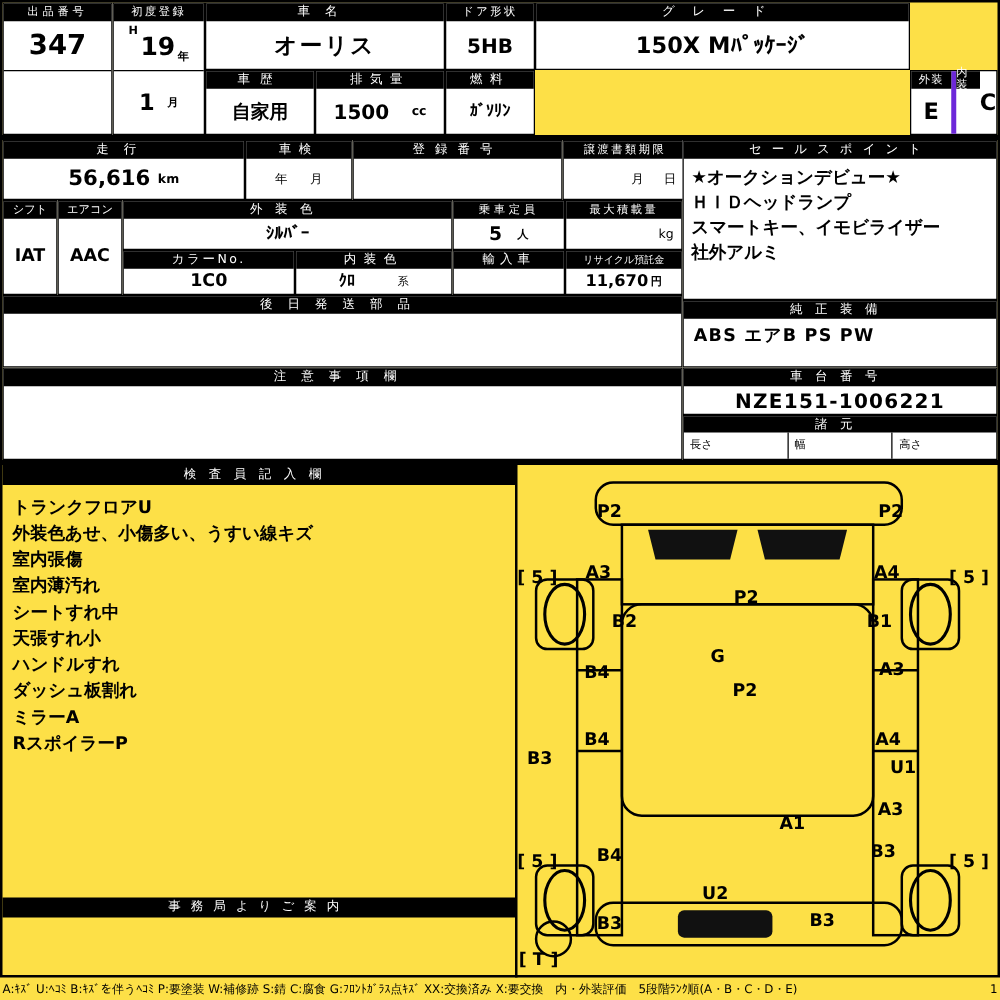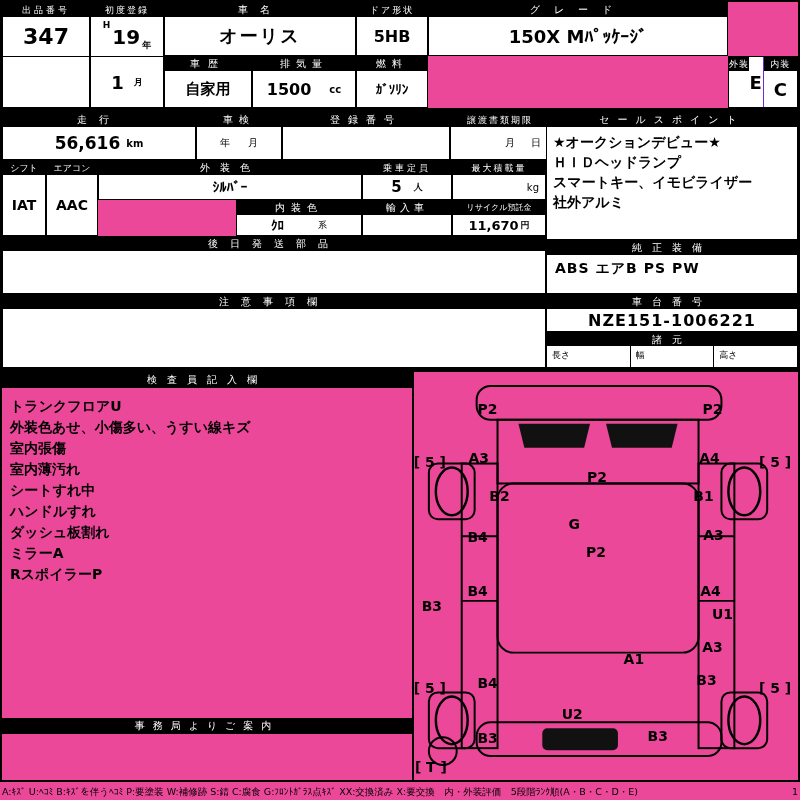--- a/index.html
+++ b/index.html
@@ -1,18 +1,18 @@
 <!DOCTYPE html>
 <html><head>
 <meta charset="utf-8">
 <style>
   html,body{margin:0;padding:0;}
   body{width:800px;height:800px;background:#fff;color:#000;
        font-family:"DejaVu Sans","Liberation Sans",sans-serif;}
-  .sheet{position:relative;width:800px;height:800px;overflow:hidden;background:#ec4899;}
+  .sheet{position:relative;width:800px;height:800px;overflow:hidden;background:#fde047;}
   .abs{position:absolute;}
   .frame{position:absolute;left:0;top:0;width:800px;height:782px;border:2px solid #000;box-sizing:border-box;pointer-events:none;}
   .band{position:absolute;left:0;width:800px;height:4px;background:#000;}
   .cell{position:absolute;box-sizing:border-box;border:1px solid #000;background:#fff;display:flex;flex-direction:column;}
   .hdr{background:#000;color:#fff;height:14px;min-height:14px;font-size:10px;line-height:1;
        display:flex;align-items:center;justify-content:center;box-sizing:border-box;}
   .val{flex:1;display:flex;align-items:center;justify-content:center;font-weight:bold;}
   .fs8{font-size:8px;} .fs9{font-size:9px;}
   .ls1{letter-spacing:1px;} .ls2{letter-spacing:2px;} .ls3{letter-spacing:3px;} .ls4{letter-spacing:4px;}
   .ls6{letter-spacing:6px;} .ls8{letter-spacing:8px;} .ls10{letter-spacing:10px;} .ls12{letter-spacing:12px;} .ls14{letter-spacing:14px;}
@@ -78,25 +78,25 @@
     </div>
   </div>
 
   <div class="cell" style="left:356px;top:56px;width:72px;height:52px">
     <div class="hdr ls6">燃料</div>
     <div class="val" style="font-size:13px">ｶﾞｿﾘﾝ</div>
   </div>
 
 
   <div class="cell" style="left:728px;top:56px;width:70px;height:52px;flex-direction:row">
-    <div style="flex:1;display:flex;flex-direction:row;border-right:1px solid #6d28d9">
+    <div style="flex:1;display:flex;flex-direction:column;border-right:4px solid #6d28d9">
       <div class="hdr fs9 ls1">外装</div>
       <div class="val" style="font-size:18px">E</div>
     </div>
-    <div style="flex:1;display:flex;flex-direction:column">
+    <div style="flex:1;display:flex;flex-direction:row">
       <div class="hdr fs9 ls1">内装</div>
       <div class="val" style="font-size:18px">C</div>
     </div>
   </div>
 
   <div class="band" style="top:108px"></div>
 
   <div class="cell" style="left:2px;top:112px;width:194px;height:48px">
     <div class="hdr ls12">走行</div>
     <div class="val" style="font-size:17px;gap:6px">
@@ -157,20 +157,24 @@
       <span>5</span>
       <span class="sm">人</span>
     </div>
   </div>
 
   <div class="cell" style="left:452px;top:160px;width:94px;height:40px">
     <div class="hdr fs9 ls2">最大積載量</div>
     <div class="val" style="font-size:10px;font-weight:normal;justify-content:flex-end;padding-right:6px">kg</div>
   </div>
 
+  <div class="cell" style="left:98px;top:200px;width:138px;height:36px">
+    <div class="hdr ls2">カラーNo.</div>
+    <div class="val" style="font-size:14px">1C0</div>
+  </div>
 
   <div class="cell" style="left:236px;top:200px;width:126px;height:36px">
     <div class="hdr ls6">内装色</div>
     <div class="val" style="font-size:13px;gap:34px">
       <span>ｸﾛ</span>
       <span class="sm" style="font-weight:normal">系</span>
     </div>
   </div>
 
   <div class="cell" style="left:362px;top:200px;width:90px;height:36px">
@@ -218,20 +222,21 @@
   <div class="band" style="top:368px"></div>
 
   <div class="hdr abs ls10" style="left:2px;top:372px;width:410px;height:16px">検査員記入欄</div>
 
   <div class="abs lines" style="left:10px;top:396px;width:396px;font-size:14px;line-height:21px">
     <div>トランクフロアU</div>
     <div>外装色あせ、小傷多い、うすい線キズ</div>
     <div>室内張傷</div>
     <div>室内薄汚れ</div>
     <div>シートすれ中</div>
+    <div>天張すれ小</div>
     <div>ハンドルすれ</div>
     <div>ダッシュ板割れ</div>
     <div>ミラーA</div>
     <div>RスポイラーP</div>
   </div>
 
   <div class="hdr abs ls8" style="left:2px;top:718px;width:410px;height:16px">事務局よりご案内</div>
 
   <div class="abs" style="left:412px;top:372px;width:386px;height:410px;border-left:2px solid #000;box-sizing:border-box">
     <svg viewBox="0 0 384 410" style="width:384px;height:408px;display:block">

